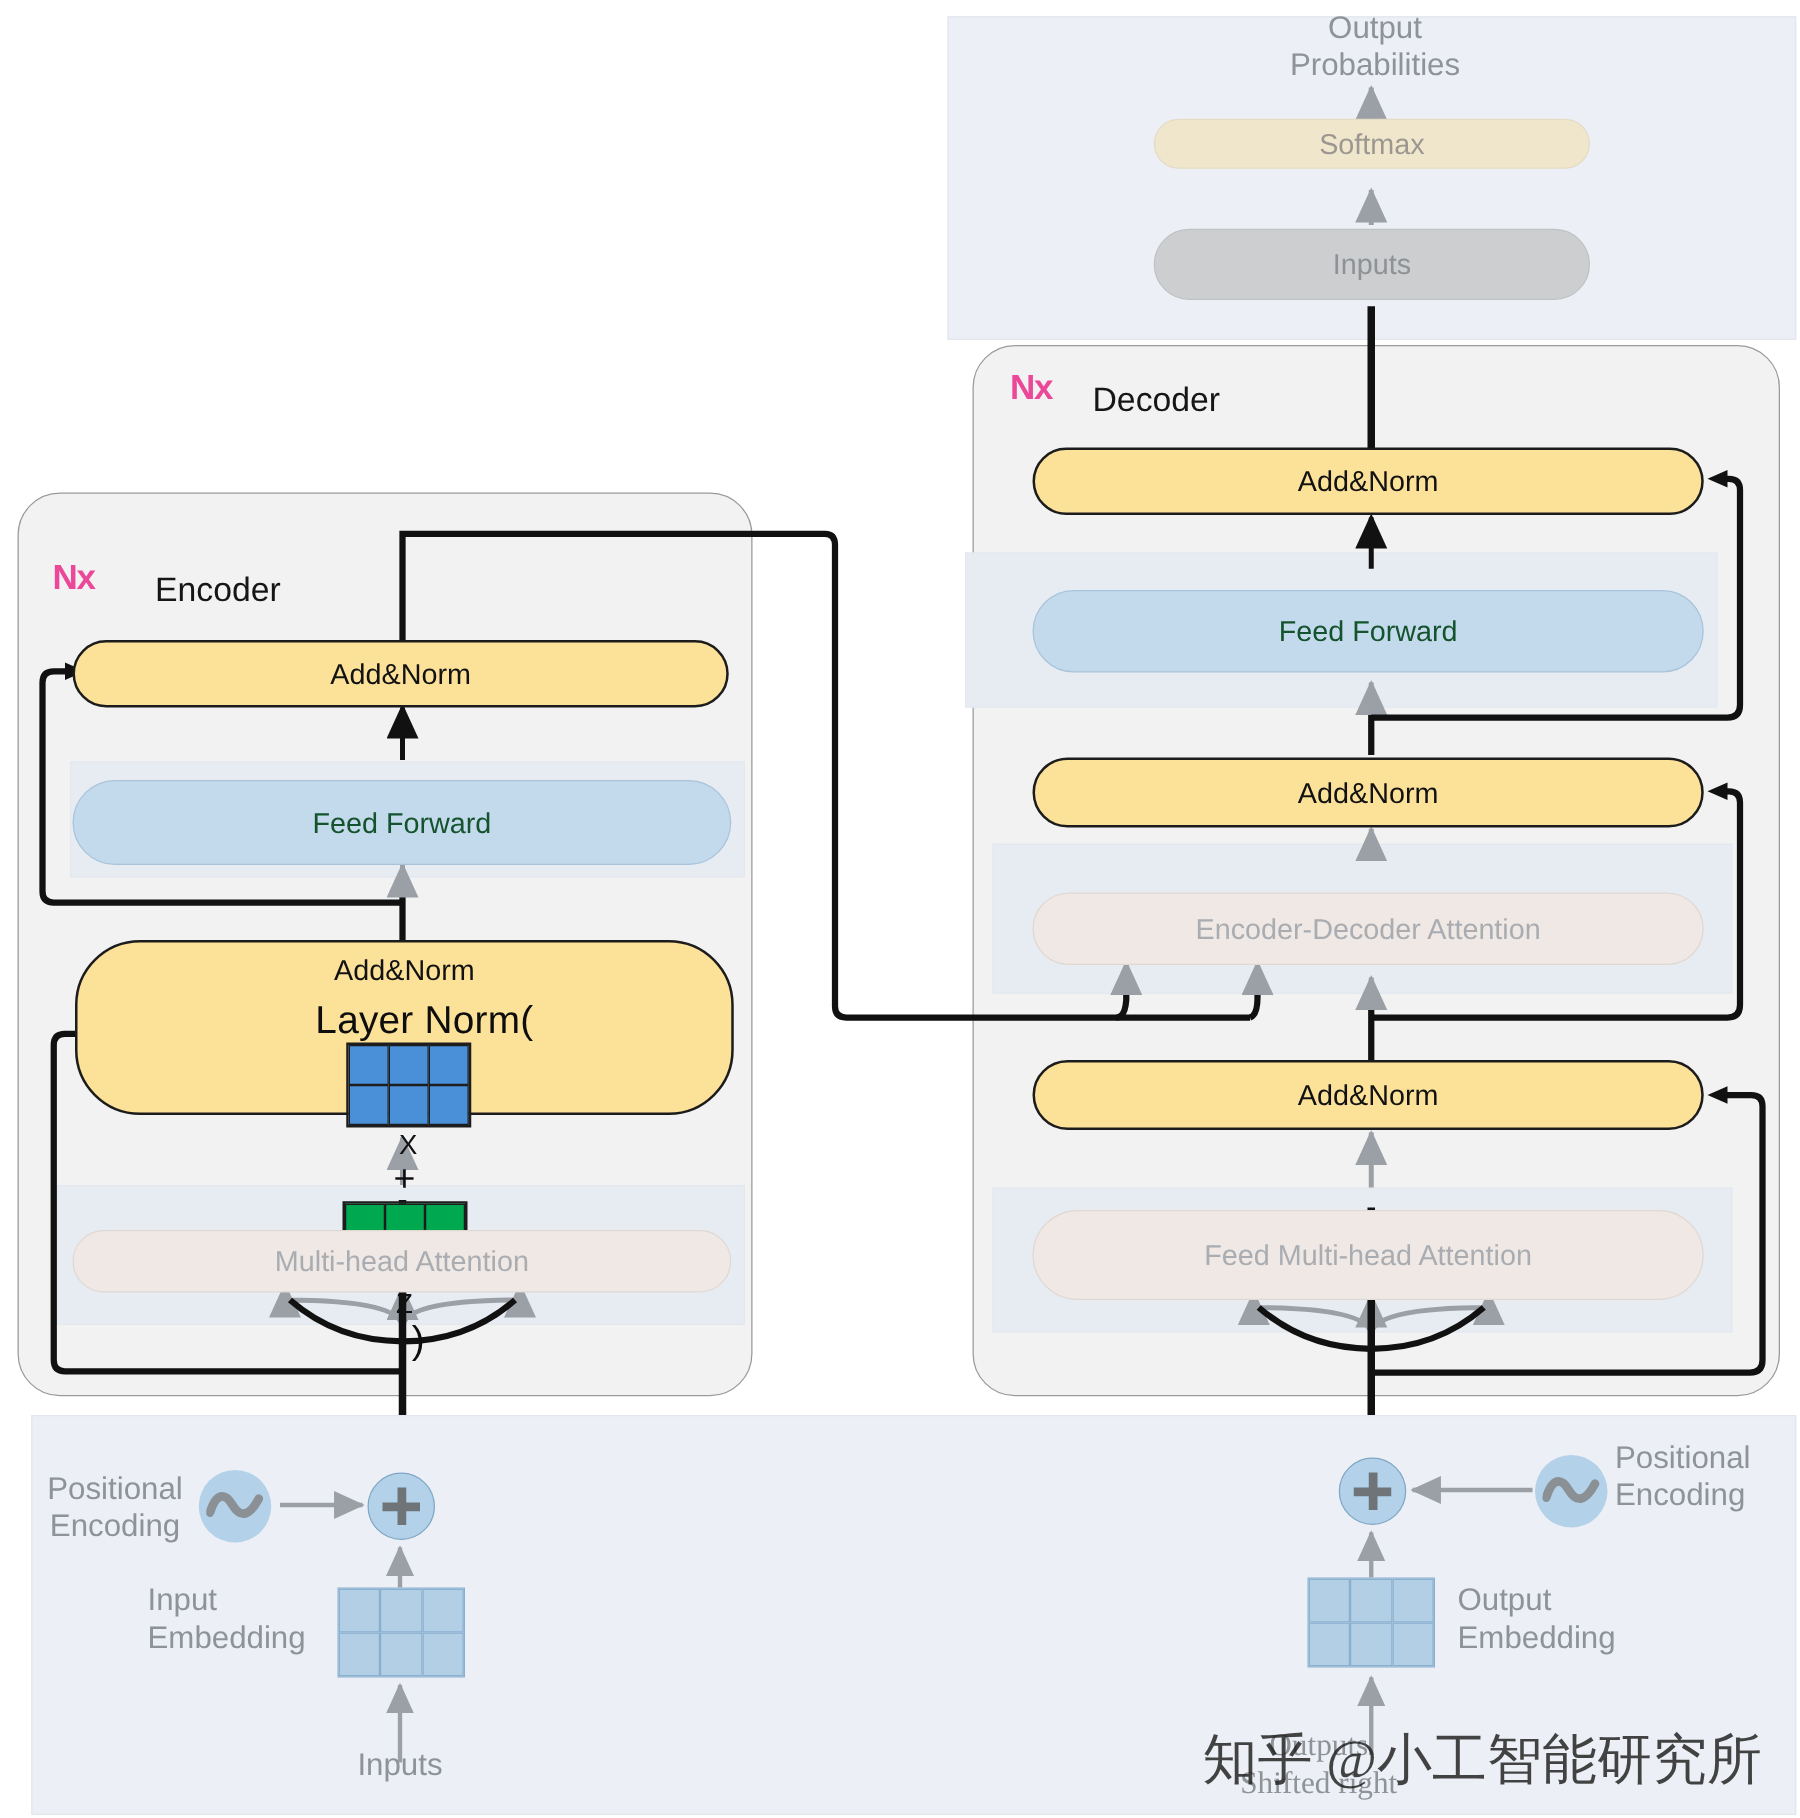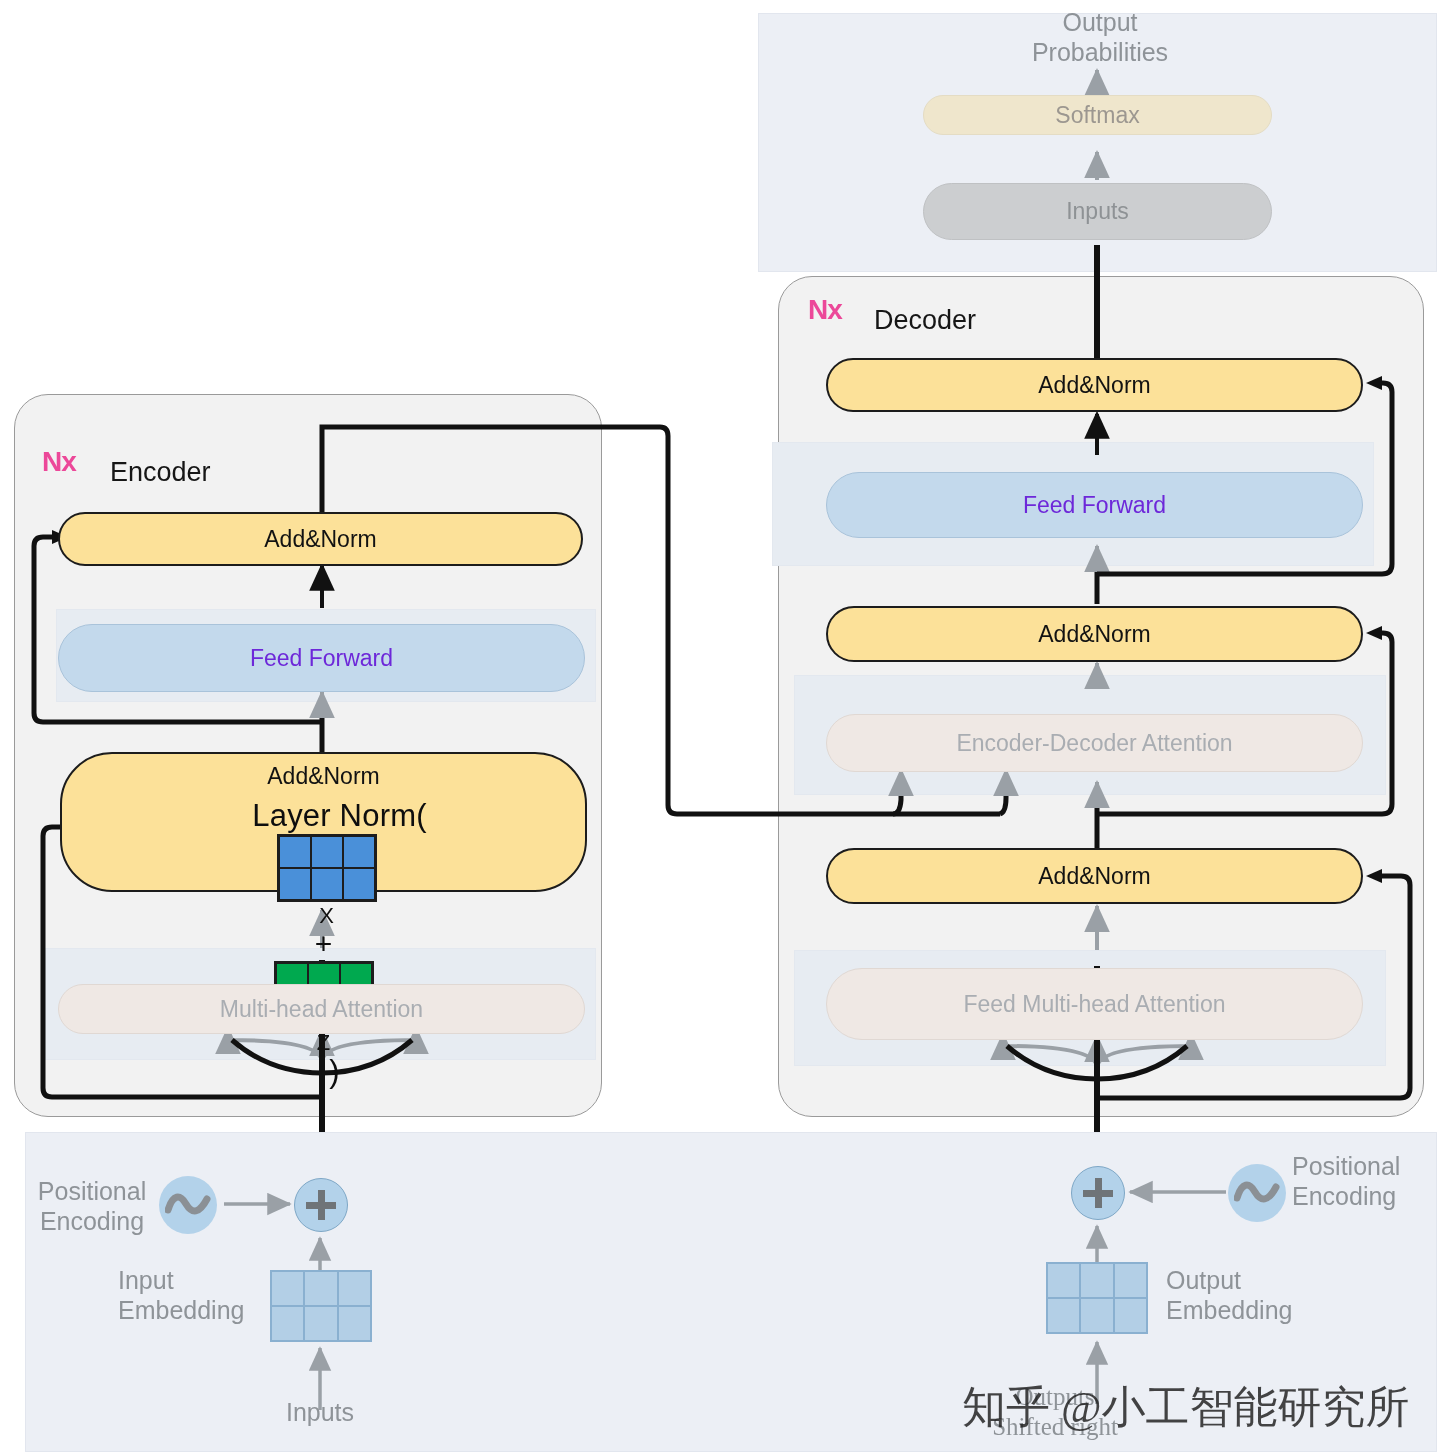--- a/index.html
+++ b/index.html
@@ -17,21 +17,21 @@
 
   
   .box{position:absolute;box-sizing:border-box;display:flex;align-items:center;
        justify-content:center;border-radius:999px;}
   .box span{pointer-events:none;}
 
   .box-yellow{background:#fce199;border:2px solid #1c1c1c;color:#111;}
   .box-yellow span{font-size:23px;color:#121212;}
 
   .box-ffwd{background:#c3d9ec;border:1px solid #a9c3da;color:#a8acb0;}
-  .box-ffwd span{font-size:23px;color:#6d28d9;}
+  .box-ffwd span{font-size:23px;color:#14532d;}
 
   .box-attn{background:#efe8e4;border:1px solid #e0d8d3;}
   .box-attn span{font-size:23px;color:#a9adb2;}
 
   .box-softmax{background:#efe6cc;border:1px solid #e4dcc4;}
   .box-softmax span{font-size:23px;color:#9c9790;}
 
   .box-linear{background:#ccced0;border:1px solid #bfc1c3;}
   .box-linear span{font-size:23px;color:#8e9295;}
 
@@ -189,21 +189,21 @@
 
   <div class="box box-softmax" style="left:923px;top:95px;width:349px;height:40px;">
     <span>Softmax</span>
   </div>
 
   <div class="box box-linear" style="left:923px;top:183px;width:349px;height:57px;">
     <span>Inputs</span>
   </div>
 
   <div class="nx" style="left:42px;top:446px;">Nx</div>
-  <div class="nx-sub" style="left:110px;top:457px;">Encoder</div>
+  <div class="nx-sub" style="left:124px;top:457px;">Encoder</div>
 
   <div class="box box-yellow" style="left:58px;top:512px;width:525px;height:54px;">
     <span>Add&amp;Norm</span>
   </div>
 
   <div class="box box-ffwd" style="left:58px;top:624px;width:527px;height:68px;">
     <span>Feed Forward</span>
   </div>
 
   <div class="box-layernorm" style="left:60px;top:752px;width:527px;height:140px;">

